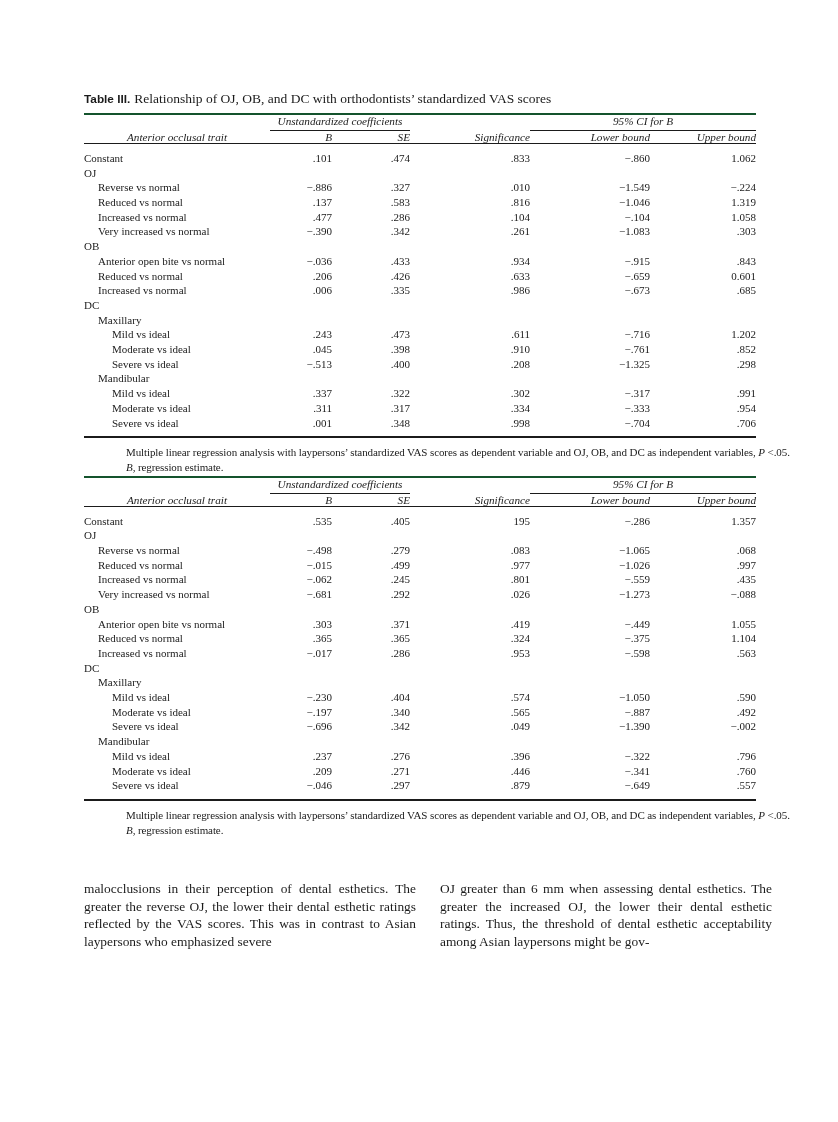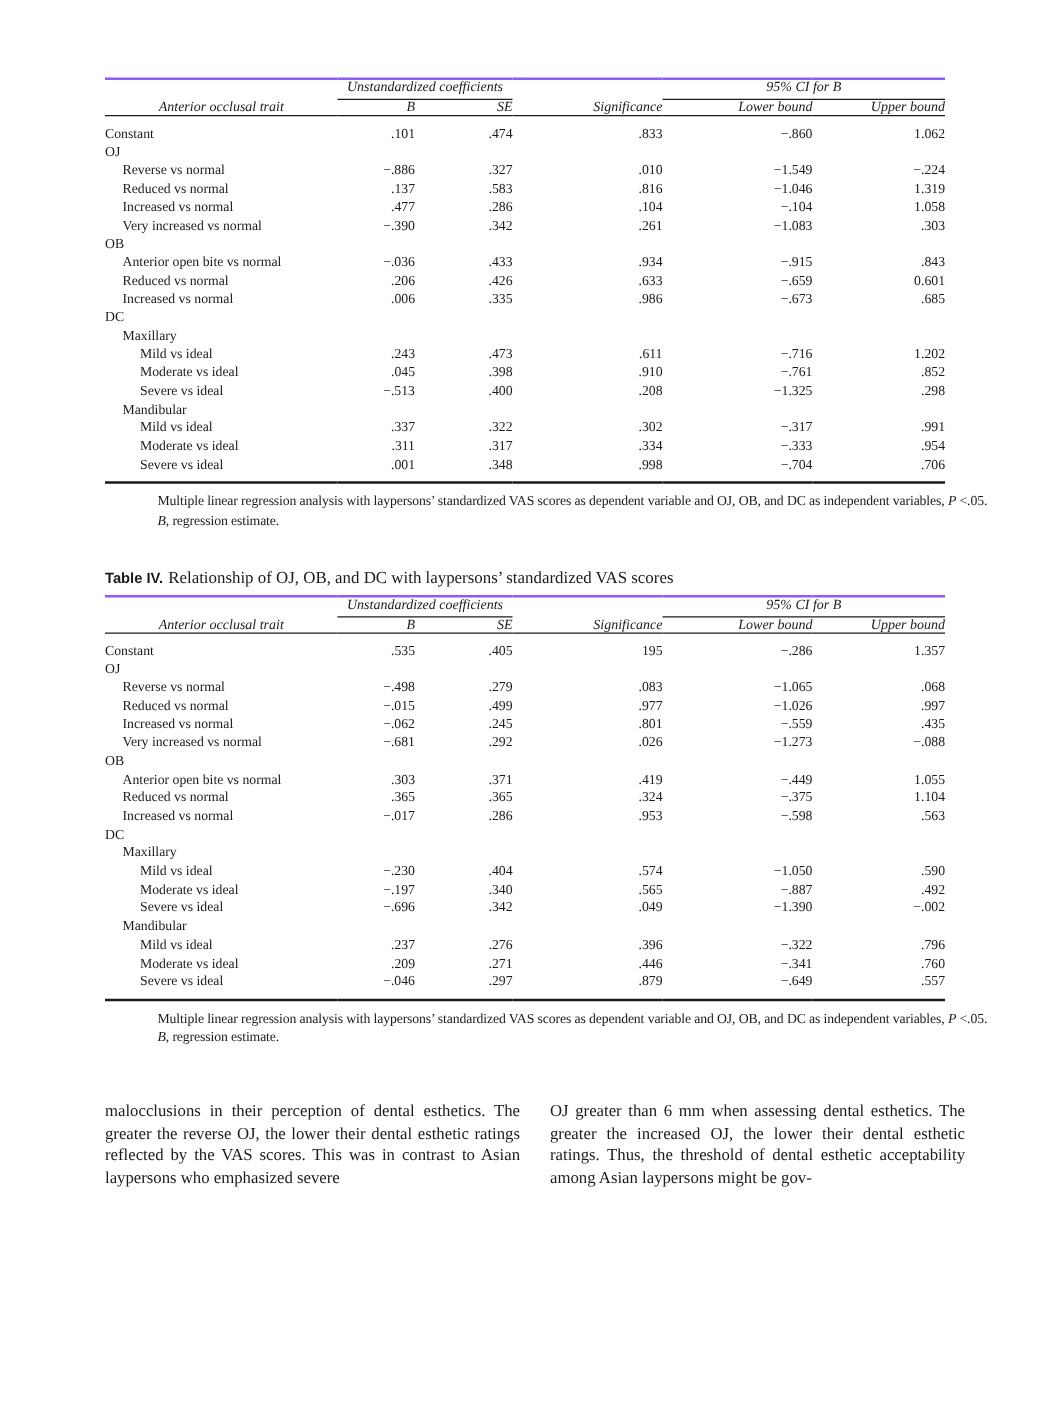--- a/index.html
+++ b/index.html
@@ -17,21 +17,21 @@
   .ph-left { white-space:pre-line; }
   .ph-right { white-space:nowrap; }
   .page-number { font-style:normal; font-weight:bold; font-family:"Liberation Sans", sans-serif;
     font-size:12.5px; margin-left:7px; }
 
   
   .table-caption { margin-top:29px; margin-bottom:5px; font-size:13.5px; line-height:1.25; }
   .caption-label { font-family:"Liberation Sans", sans-serif; font-weight:bold; font-size:11.8px; margin-right:4px; }
 
   table.data-table { width:672px; border-collapse:collapse; table-layout:fixed;
-    border-top:2px solid #8b5cf6; border-bottom:2px solid #1b1b1b; }
+    border-top:2px solid #14532d; border-bottom:2px solid #1b1b1b; }
   table.data-table th, table.data-table td { padding:0; vertical-align:bottom; }
 
   thead th { font-style:italic; font-weight:normal; font-size:11.2px; }
   .span-head { text-align:center; padding-top:7px; }
   .span-head .span-rule { border-bottom:1px solid #1b1b1b; padding-bottom:3px; white-space:nowrap; }
   .col-head-row th { border-bottom:1.5px solid #1b1b1b; padding:8px 0 5px 0; }
   .trait-head { text-align:center; }
   .num-head { text-align:right; }
 
   tbody td { font-size:11px; line-height:14.7px; }
@@ -49,20 +49,23 @@
   
   .body-text { margin-top:42px; display:flex; gap:24px; }
   .col { width:337px; font-size:13.4px; line-height:17.5px; text-align:justify; }
 </style>
 </head>
 <body>
 
 <div class="page">
 
 
+  <div class="table-caption">
+    <span class="caption-label">Table III.</span><span>Relationship of OJ, OB, and DC with orthodontists’ standardized VAS scores</span>
+  </div>
 
   <table class="data-table">
     <colgroup>
       <col style="width:186px">
         <col style="width:62px">
         <col style="width:78px">
       <col style="width:120px">
         <col style="width:120px">
         <col style="width:106px">
     </colgroup>
@@ -240,23 +243,20 @@
           <td class="num">.706</td>
         </tr>
       </tbody>
   </table>
 
   <div class="footnote">
     <div><span>Multiple linear regression analysis with laypersons’ standardized VAS scores as dependent variable and OJ, OB, and DC as independent variables, </span><span class="it">P</span><span> &lt;.05.</span></div>
     <div><span class="it">B</span><span>, regression estimate.</span></div>
   </div>
 
-  <div class="table-caption">
-    <span class="caption-label">Table IV.</span><span>Relationship of OJ, OB, and DC with laypersons’ standardized VAS scores</span>
-  </div>
 
   <table class="data-table">
     <colgroup>
       <col style="width:186px">
         <col style="width:62px">
         <col style="width:78px">
       <col style="width:120px">
         <col style="width:120px">
         <col style="width:106px">
     </colgroup>

